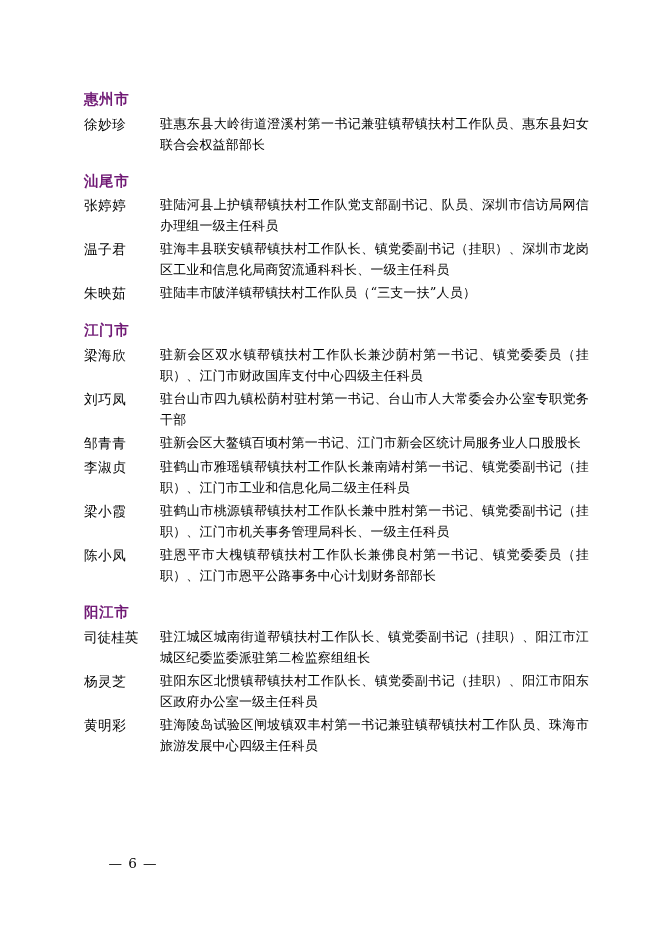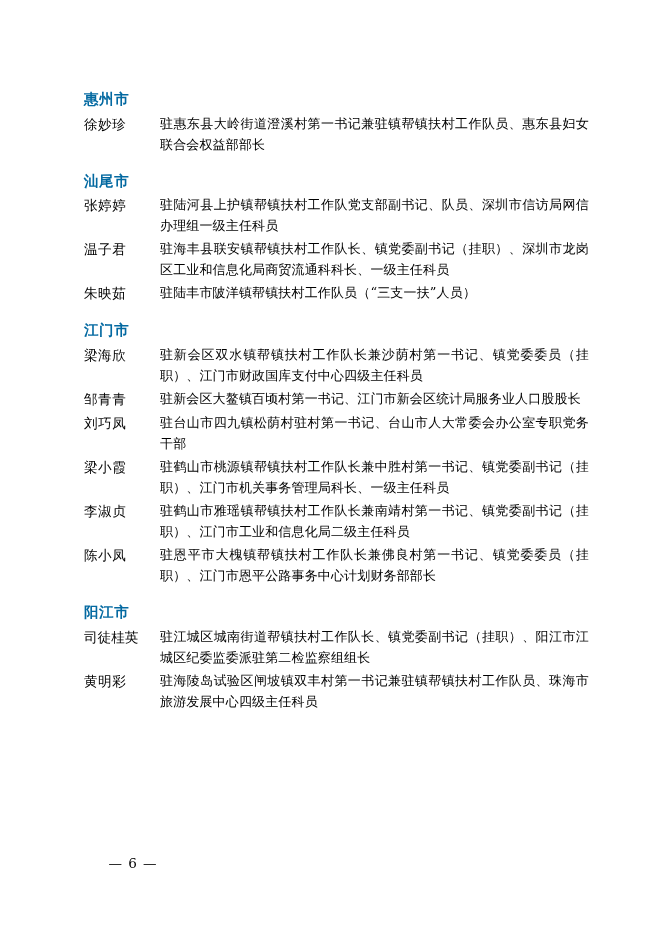--- a/index.html
+++ b/index.html
@@ -26,21 +26,21 @@
     width: 505px;
   }
   .city-heading {
     font-family: "DejaVu Sans", "Liberation Sans", sans-serif;
     font-weight: bold;
     font-size: 14.5px;
     letter-spacing: 0.6px;
     line-height: 1.0;
     margin: 0 0 6px 0;
     padding: 0;
-    color: #0369a1;
+    color: #701a75;
   }
   .city-block {
     margin: 0 0 5px 0;
   }
   .city-block.subsequent {
     margin-top: 19px;
   }
   .entry {
     display: flex;
     align-items: flex-start;
@@ -110,45 +110,49 @@
           <div class="entry-desc">驻陆丰市陂洋镇帮镇扶村工作队员（“三支一扶”人员）</div>
         </div>
       </div>
       <div class="city-block subsequent">
         <div class="city-heading">江门市</div>
         <div class="entry">
           <div class="entry-name">梁海欣</div>
           <div class="entry-desc">驻新会区双水镇帮镇扶村工作队长兼沙荫村第一书记、镇党委委员（挂职）、江门市财政国库支付中心四级主任科员</div>
         </div>
         <div class="entry">
+          <div class="entry-name">刘巧凤</div>
+          <div class="entry-desc">驻台山市四九镇松荫村驻村第一书记、台山市人大常委会办公室专职党务干部</div>
+        </div>
+        <div class="entry">
           <div class="entry-name">邹青青</div>
           <div class="entry-desc">驻新会区大鳌镇百顷村第一书记、江门市新会区统计局服务业人口股股长</div>
         </div>
         <div class="entry">
-          <div class="entry-name">刘巧凤</div>
-          <div class="entry-desc">驻台山市四九镇松荫村驻村第一书记、台山市人大常委会办公室专职党务干部</div>
+          <div class="entry-name">李淑贞</div>
+          <div class="entry-desc">驻鹤山市雅瑶镇帮镇扶村工作队长兼南靖村第一书记、镇党委副书记（挂职）、江门市工业和信息化局二级主任科员</div>
         </div>
         <div class="entry">
           <div class="entry-name">梁小霞</div>
           <div class="entry-desc">驻鹤山市桃源镇帮镇扶村工作队长兼中胜村第一书记、镇党委副书记（挂职）、江门市机关事务管理局科长、一级主任科员</div>
-        </div>
-        <div class="entry">
-          <div class="entry-name">李淑贞</div>
-          <div class="entry-desc">驻鹤山市雅瑶镇帮镇扶村工作队长兼南靖村第一书记、镇党委副书记（挂职）、江门市工业和信息化局二级主任科员</div>
         </div>
         <div class="entry">
           <div class="entry-name">陈小凤</div>
           <div class="entry-desc">驻恩平市大槐镇帮镇扶村工作队长兼佛良村第一书记、镇党委委员（挂职）、江门市恩平公路事务中心计划财务部部长</div>
         </div>
       </div>
       <div class="city-block subsequent">
         <div class="city-heading">阳江市</div>
         <div class="entry">
           <div class="entry-name wide">司徒桂英</div>
           <div class="entry-desc">驻江城区城南街道帮镇扶村工作队长、镇党委副书记（挂职）、阳江市江城区纪委监委派驻第二检监察组组长</div>
+        </div>
+        <div class="entry">
+          <div class="entry-name">杨灵芝</div>
+          <div class="entry-desc">驻阳东区北惯镇帮镇扶村工作队长、镇党委副书记（挂职）、阳江市阳东区政府办公室一级主任科员</div>
         </div>
         <div class="entry">
           <div class="entry-name">黄明彩</div>
           <div class="entry-desc">驻海陵岛试验区闸坡镇双丰村第一书记兼驻镇帮镇扶村工作队员、珠海市旅游发展中心四级主任科员</div>
         </div>
       </div>
     </div>
 
   <div id="page-number">
     <span class="pn-inner">— 6 —</span>

